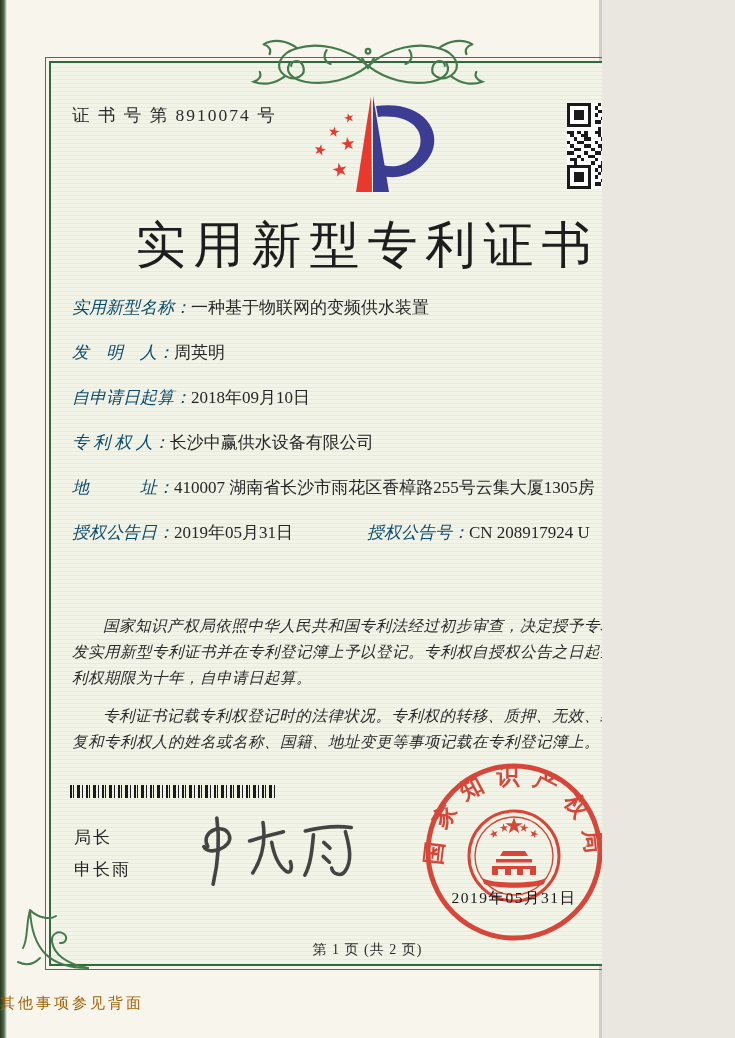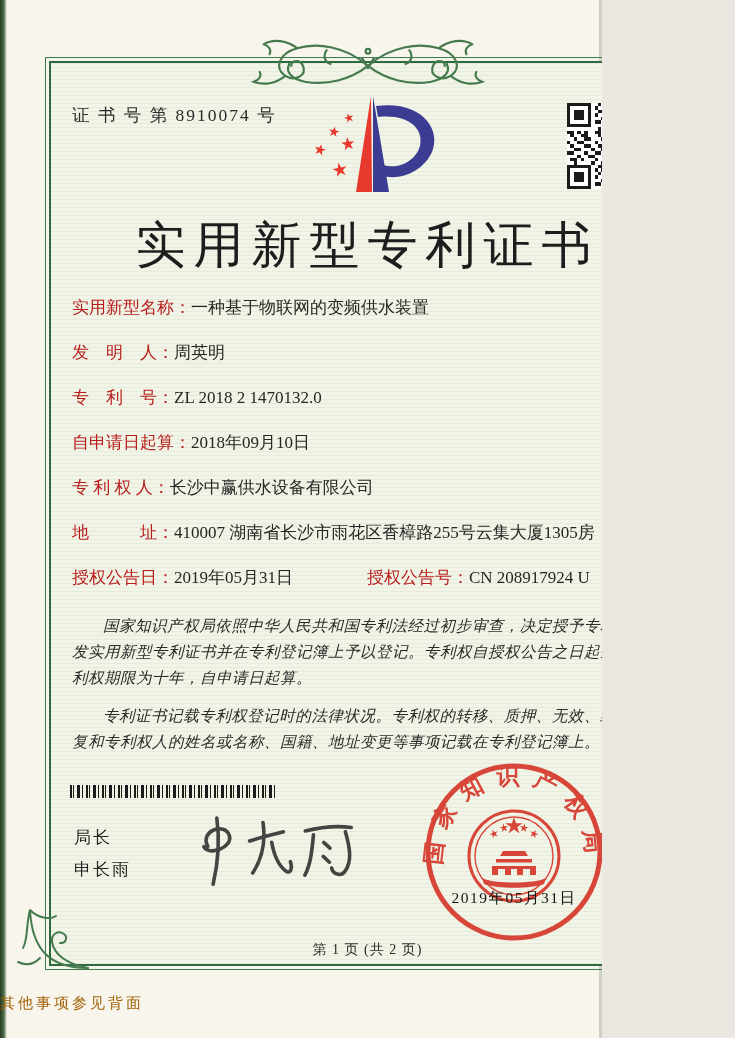--- a/index.html
+++ b/index.html
@@ -25,21 +25,21 @@
   .corner-br{left:645px;top:896px;transform:scale(-1,1);}
   
   .cert-no{position:absolute;left:72px;top:103px;font-size:17.5px;letter-spacing:2px;color:#2b2b2b;}
   .logo{position:absolute;left:292px;top:92px;width:152px;height:112px;}
   .qr{position:absolute;left:567px;top:103px;width:86px;height:86px;}
   .doc-title{position:absolute;left:0;top:212px;width:735px;text-align:center;
     font-size:50px;letter-spacing:8px;color:#1d1d1d;font-weight:500;}
   
   .fields{position:absolute;left:72px;top:296px;width:600px;}
   .field-row{font-size:17px;line-height:24px;margin-bottom:21px;white-space:nowrap;}
-  .f-label{color:#b91c1c;}
+  .f-label{color:#0c4a6e;font-style:italic;}
   .f-value{color:#262626;}
   .grant-no{margin-left:74px;}
   
   .body-text{position:absolute;left:72px;top:601px;width:592px;}
   .body-text p{margin:12px 0 2px 0;font-size:15.5px;line-height:26px;letter-spacing:0.5px;
     text-indent:2em;text-align:justify;color:#2a2a2a;font-style:italic;}
   
   .barcode{position:absolute;left:70px;top:785px;width:208px;height:13px;
     background:repeating-linear-gradient(90deg,
       #1b1b1b 0 2px, transparent 2px 3px,
@@ -144,23 +144,20 @@
   </svg>
 
   <div class="doc-title">实用新型专利证书</div>
 
   <div class="fields">
     <div class="field-row">
       <span class="f-label">实用新型名称：</span><span class="f-value">一种基于物联网的变频供水装置</span>
     </div>
     <div class="field-row">
       <span class="f-label">发　明　人：</span><span class="f-value">周英明</span>
-    </div>
-    <div class="field-row">
-      <span class="f-label">专　利　号：</span><span class="f-value">ZL 2018 2 1470132.0</span>
     </div>
     <div class="field-row">
       <span class="f-label">自申请日起算：</span><span class="f-value">2018年09月10日</span>
     </div>
     <div class="field-row">
       <span class="f-label">专 利 权 人：</span><span class="f-value">长沙中赢供水设备有限公司</span>
     </div>
     <div class="field-row">
       <span class="f-label">地　　　址：</span><span class="f-value">410007 湖南省长沙市雨花区香樟路255号云集大厦1305房</span>
     </div>

